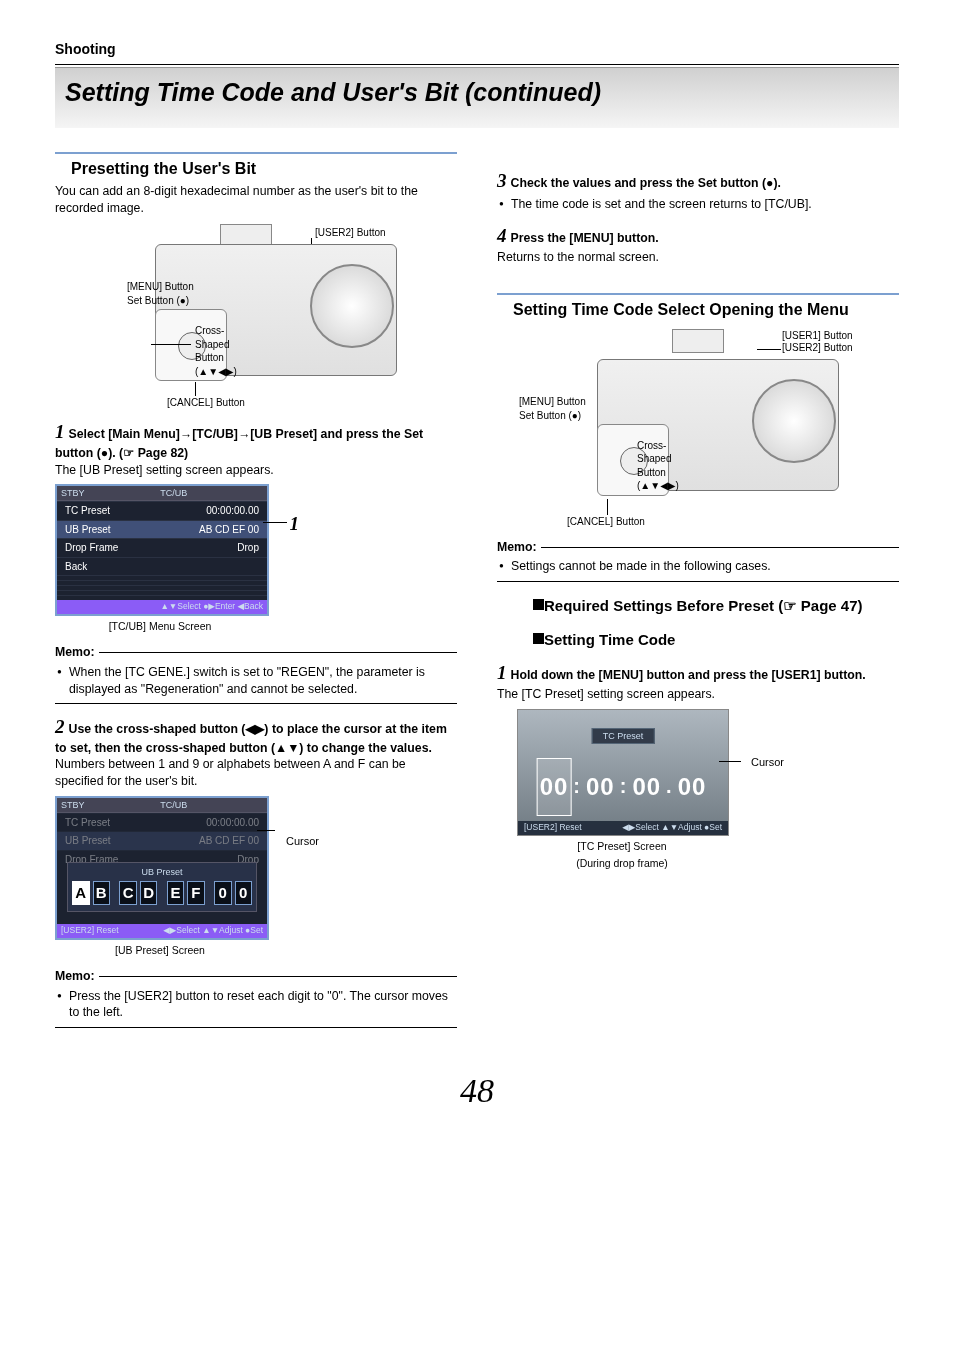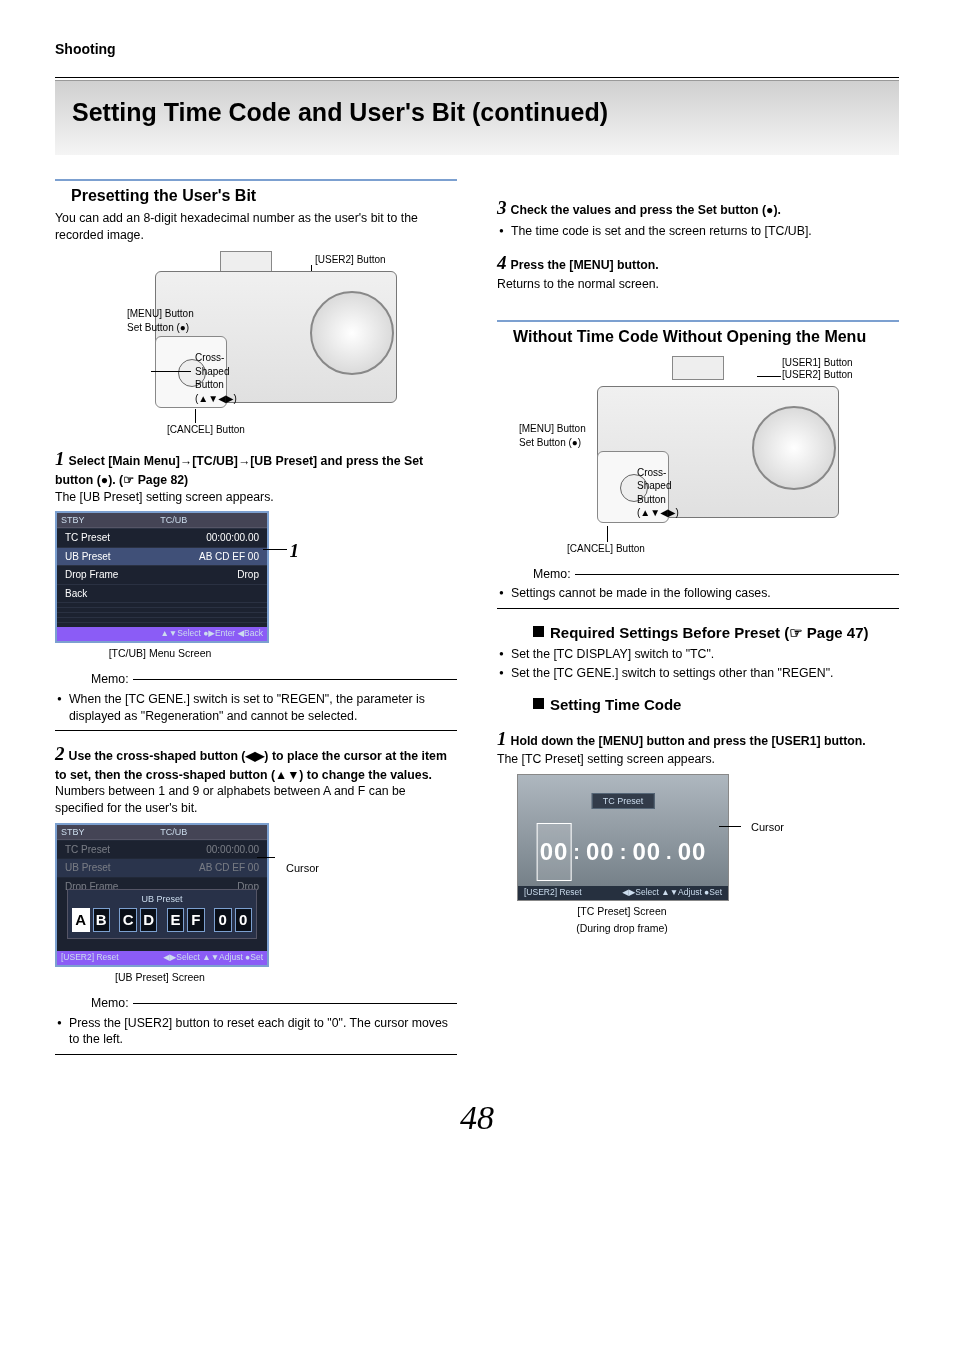--- a/index.html
+++ b/index.html
@@ -10,33 +10,34 @@
     padding: 40px 55px 30px 55px;
     color: #000;
     background: #fff;
     width: 954px;
     box-sizing: border-box;
   }
   .breadcrumb {
     font-weight: bold;
     font-size: 14px;
     margin-bottom: 2px;
-    padding-bottom: 18px;
+    padding-bottom: 5px;
     border-bottom: 1px solid #000;
   }
   .title-block {
     background: linear-gradient(#d0d0d0, #f5f5f5);
     border-top: 1px solid #999;
     padding: 8px 10px 18px 10px;
     margin-bottom: 24px;
   }
   h1 {
     font-size: 25px;
-    margin: 7px;
+    margin: 0;
     font-weight: bold;
+    font-style: italic;
   }
   .cols {
     display: flex;
     gap: 40px;
   }
   .col { flex: 1; min-width: 0; }
   .hr-accent {
     border: none;
     border-top: 2.5px solid #7ca0d0;
     margin: 0 0 4px 0;
@@ -49,21 +50,21 @@
     font-size: 19px;
     margin-right: 4px;
   }
   .step-line { font-weight: bold; margin-top: 10px; }
   ul.bul { margin: 3px 0 6px 0; padding-left: 14px; }
   ul.bul li { margin-bottom: 2px; list-style: none; position: relative; }
   ul.bul > li::before { content: "●"; font-size: 8px; position: absolute; left: -12px; top: 3px; }
   .memo-rule { border: none; border-top: 1px solid #000; margin: 0; }
   .memo-block { margin-top: 10px; }
   .memo-line { display:flex; align-items:center; }
-  .memo-line span.lbl { font-weight:normal; padding-right:4px;margin-left:36px;}
+  .memo-line span.lbl { font-weight:bold; padding-right:4px;}
   .memo-line span.line { flex:1; border-top:1px solid #000; height:0; }
 
   
   .camera-wrap { position: relative; height: 185px; margin: 8px 0 4px 0; }
   .camera-body {
     position:absolute; left:100px; top:20px; width:240px; height:130px;
     border:1px solid #777; border-radius:6px;
     background: linear-gradient(#f0f0f0,#e0e0e0);
   }
   .button-cluster {
@@ -129,21 +130,21 @@
     font-size:24px; color:#fff; font-weight:bold; letter-spacing:1px;
     display:flex; gap:2px; align-items:center;
   }
   .tc-digits .grp { border:1px solid transparent; padding:12px 2px;}
   .tc-digits .grp.cur { border:1px solid #fff; background:rgba(255,255,255,.15);}
   .tc-digits .sep { font-size:20px; }
   .tc-foot { position:absolute; left:0; right:0; bottom:0;
     background:rgba(30,40,55,.9); color:#cde; display:flex;
     justify-content:space-between; padding:1px 6px; font-size:8.5px;}
 
-  .h3-row { display:flex; align-items:flex-start; gap:6px; margin-top:14px;padding-left:36px;}
+  .h3-row { display:flex; align-items:flex-start; margin-top:14px;padding-left:36px;}
   .h3-row .sq { width:11px; height:11px; background:#000; margin-top:3px; flex-shrink:0;}
   .h3-row .txt { font-weight:bold; font-size:15px;}
   .page-num {
     font-family:"Times New Roman",serif; font-style:italic; font-size:34px;
     margin-top:40px;
     text-align:center;
   }
 </style>
 </head>
 <body>
@@ -319,21 +320,21 @@
   <ul class="bul">
     <li>The time code is set and the screen returns to [TC/UB].</li>
   </ul>
 
   <div class="step-line">
     <span class="step-num">4</span><span>Press the [MENU] button.</span>
   </div>
   <div>Returns to the normal screen.</div>
 
   <hr class="hr-accent" style="margin-top:28px;">
-  <div class="h2">Without Time Code Without Opening the Menu</div>
+  <div class="h2">Setting Time Code Select Opening the Menu</div>
 
   <div class="camera-wrap" style="height:200px;">
     <div class="label" style="left:285px; top:0px;">[USER1] Button</div>
     <div class="label" style="left:285px; top:12px;">[USER2] Button</div>
     <div class="leader" style="left:260px; top:20px; width:24px; height:1px;"></div>
     <div class="viewfinder" style="left:175px;"></div>
     <div class="camera-body" style="top:30px;"></div>
     <div class="lens" style="top:50px;"></div>
     <div class="button-cluster" style="top:95px;"></div>
     <div class="label" style="left:22px; top:66px;">[MENU] Button</div>
@@ -354,24 +355,20 @@
     <ul class="bul">
       <li>Settings cannot be made in the following cases.</li>
     </ul>
     <hr class="memo-rule">
   </div>
 
   <div class="h3-row">
     <div class="sq"></div>
         <div class="txt">Required Settings Before Preset (☞  Page 47)</div>
   </div>
-  <ul class="bul">
-    <li>Set the [TC DISPLAY] switch to "TC".</li>
-    <li>Set the [TC GENE.] switch to settings other than "REGEN".</li>
-  </ul>
 
   <div class="h3-row">
     <div class="sq"></div>
         <div class="txt">Setting Time Code</div>
   </div>
   <div class="step-line">
     <span class="step-num">1</span><span>Hold down the [MENU] button and press the [USER1] button.</span>
   </div>
   <div>The [TC Preset] setting screen appears.</div>
 

